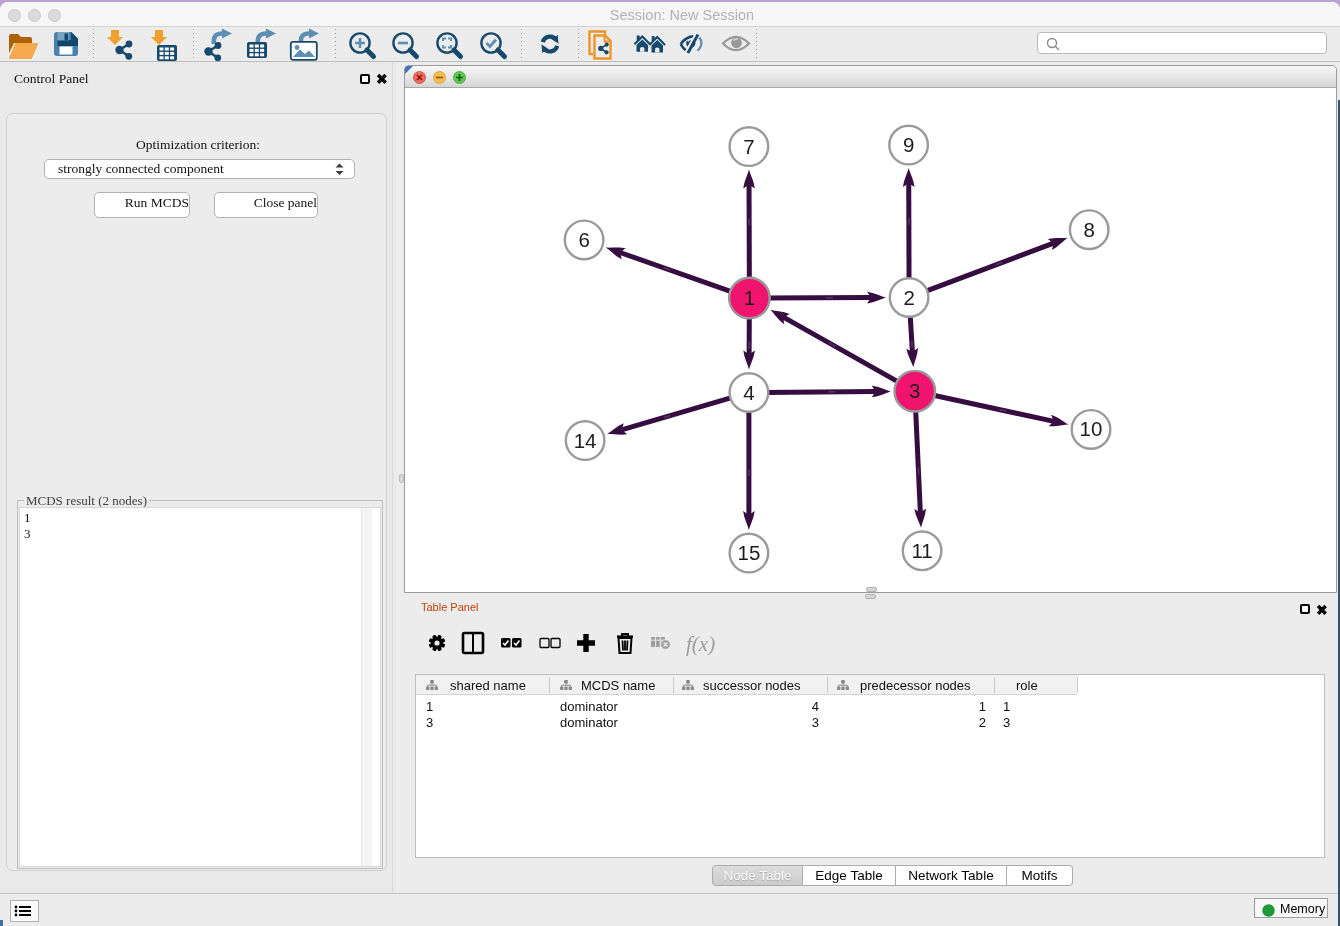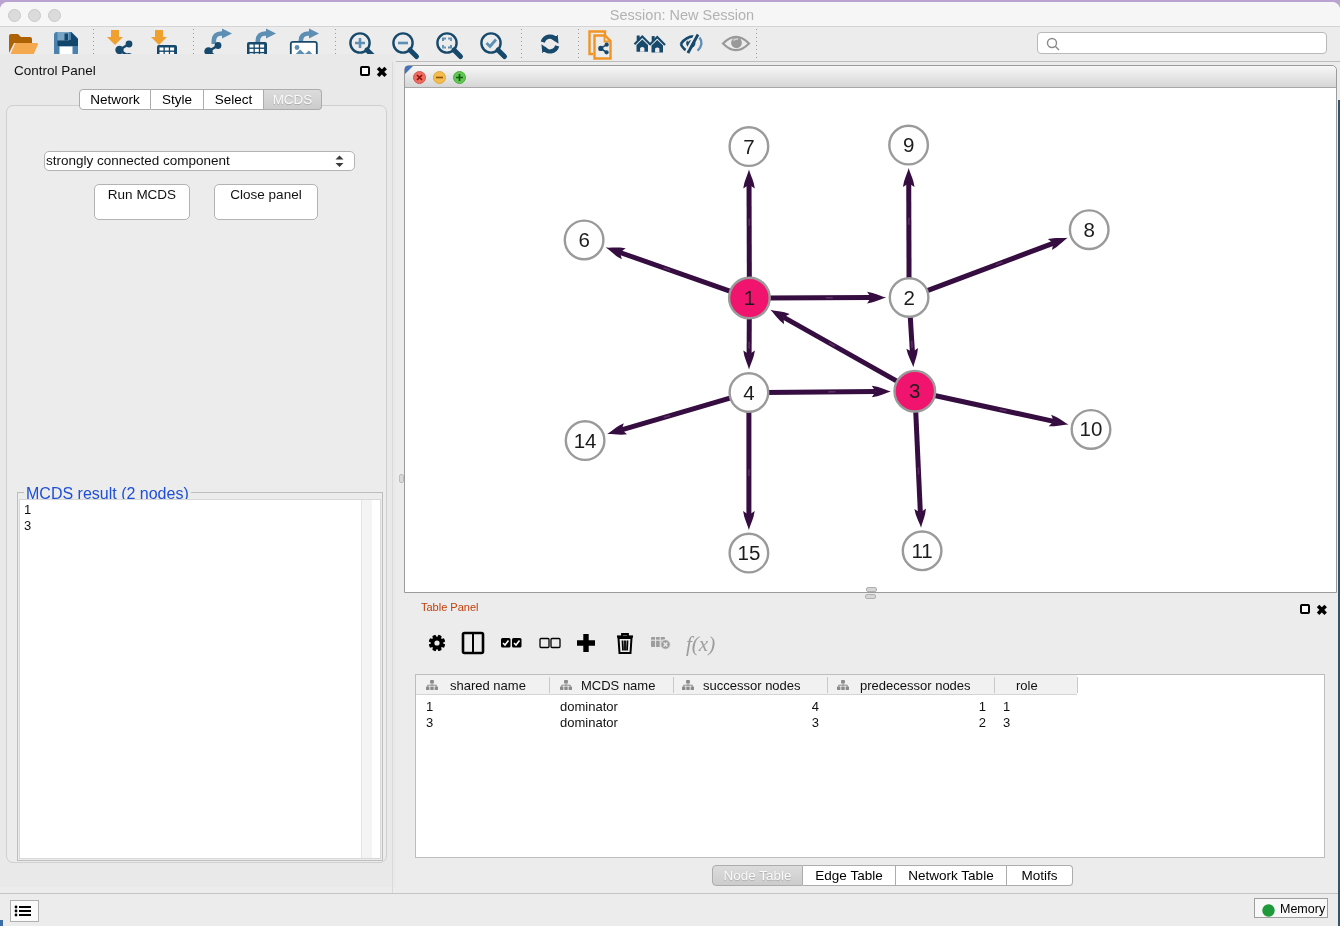--- a/index.html
+++ b/index.html
@@ -8,34 +8,34 @@
 #win { position:absolute; left:0; top:2px; width:1340px; height:924px; background:#ececec; border-radius:8px 8px 0 0; }
 
 #titlebar { position:absolute; left:0; top:2px; width:1340px; height:25px; background:#f6f6f6; border-radius:8px 8px 0 0; border-bottom:1px solid #d4d4d4; }
 .tl { position:absolute; top:6.5px; width:13px; height:13px; border-radius:50%; background:#dbdbdb; border:1px solid #c9c9c9; }
 #wtitle { position:absolute; top:5px; left:0; width:100%; text-align:center; font-size:14.5px; color:#b2b2b2;padding-left:24px; }
 
 #toolbar { position:absolute; left:0; top:27px; width:1340px; height:35px; background:#ececec; border-bottom:1px solid #bdbdbd; }
 .tsep { position:absolute; top:2px; height:31px; width:1px; background-image:linear-gradient(#999 1px, transparent 1px); background-size:1px 4px; }
 #search { position:absolute; left:1037px; top:5px; width:290px; height:22px; background:#fff; border:1px solid #b9b9b9; border-radius:4px; }
 
-#cpanel { position:absolute; left:0; top:54px; width:396px; height:833px; background:#e9e9e9; }
+#cpanel { position:absolute; left:0; top:62px; width:396px; height:833px; background:#e9e9e9;font-family:Liberation Serif, serif; }
 #cplabel { position:absolute; left:14px; top:9px; font-size:13.5px; color:#111; }
 .ficon { position:absolute; width:10px; height:10px; border:2px solid #000; border-radius:2px; background:#fff; }
 .xicon { position:absolute; font-size:14px; font-weight:bold; color:#000; line-height:10px; }
 #cpbody { position:absolute; left:6px; top:51px; width:381px; height:758px; background:#ececec; border:1px solid #cfcfcf; border-radius:7px; }
 .tabrow { position:absolute; display:flex; }
 .tab { height:21px; background:#fff; border:1px solid #acacac; border-left:none; font-size:13.5px; color:#000; text-align:center; line-height:19px; }
 .tab.first { border-left:1px solid #acacac; border-radius:4px 0 0 4px; }
 .tab.sel { background:linear-gradient(#dcdcdc,#cccccc); color:#fafafa; border-radius:0 4px 4px 0; text-shadow:0 1px 1px #aaa; }
 #optlabel { position:absolute; left:0; top:75px; width:396px; text-align:center; font-size:13.5px; color:#111; }
-#selbox { position:absolute; left:44px; top:97px; width:311px; height:20px; background:#fff; border:1px solid #b3b3b3; border-radius:5px; font-size:13.5px; color:#111; line-height:18px; padding-left:1px; }
-.btn { position:absolute; top:130px; height:36px; background:#fff; border:1px solid #b3b3b3; border-radius:5px; font-size:13.5px; color:#111; text-align:center; line-height:20px; }
+#selbox { position:absolute; left:44px; top:97px; width:311px; height:20px; background:#fff; border:1px solid #b3b3b3; border-radius:5px; font-size:13.5px; color:#111; line-height:18px; padding-left:13px; }
+.btn { position:absolute; top:130px; height:26px; background:#fff; border:1px solid #b3b3b3; border-radius:5px; font-size:13.5px; color:#111; text-align:right; line-height:20px; }
 #fieldset { position:absolute; left:17px; top:438px; width:366px; height:369px; border:1px solid #bdbdbd; }
-#legend { position:absolute; left:6px; top:-8px; background:#ececec; font-size:16px; color:#1d4ed8; padding:0 2px; }
+#legend { position:absolute; left:6px; top:-8px; background:#ececec; font-size:13px; color:#404040; padding:0 2px; }
 #fswhite { position:absolute; left:1px; top:6px; width:362px; height:360px; background:#fff; border:1px solid #d8d8d8; }
 #fswhite div { font-size:13px; color:#111; padding-left:4px; line-height:16px; }
 #fsscroll { position:absolute; left:343px; top:7px; width:11px; height:358px; background:#f4f4f4; border-left:1px solid #e4e4e4; }
 
 #netwin { position:absolute; left:404px; top:65px; width:933px; height:528px; background:#fff; border:1px solid #9b9b9b; border-radius:5px 5px 0 0; }
 #nettitle { position:absolute; left:0; top:0; width:100%; height:22px; background:linear-gradient(#f7f7f7,#d6d6d6); border-bottom:1px solid #a8a8a8; border-radius:5px 5px 0 0; }
 #netname { position:absolute; top:4px; width:100%; text-align:center; font-size:14px; font-weight:bold; color:#1a1a1a; }
 .mac { position:absolute; top:4.5px; width:13px; height:13px; border-radius:50%; }
 .mac svg { position:absolute; left:0; top:0; }
 #graph { position:absolute; left:0; top:23px; }
@@ -218,26 +218,21 @@
         <line x1="10.5" y1="10.5" x2="14" y2="14" stroke="#8a8a8a" stroke-width="1.4"></line>
       </svg>
     </div>
 </div>
 
 <div id="cpanel">
   <div id="cplabel">Control Panel</div>
   <span class="ficon" style="left:360px; top:12px;"></span>
   <span class="xicon" style="left:376px; top:13px;">✖</span>
   <div id="cpbody"></div>
-  <div class="tabrow" style="left:79px; top:35px;">
-    <div class="tab first" style="width:72px;">Network</div>
-    <div class="tab" style="width:53px;">Style</div>
-    <div class="tab" style="width:60px;">Select</div>
-    <div class="tab sel" style="width:58px;">MCDS</div>
-  </div>
+  <div id="optlabel">Optimization criterion:</div>
   <div id="selbox">strongly connected component
     <svg width="11" height="15" style="position:absolute;right:9px;top:2px;">
         <path d="M1.5 5.5 L5.5 1.5 L9.5 5.5 Z" fill="#3a3a3a"></path>
         <path d="M1.5 9 L5.5 13 L9.5 9 Z" fill="#3a3a3a"></path>
       </svg>
   </div>
   <div class="btn" style="left:94px; width:96px;">Run MCDS</div>
   <div class="btn" style="left:202px; width:104px;margin-left:12px;">Close panel</div>
   <div id="fieldset">
     <div id="legend">MCDS result (2 nodes)</div>

